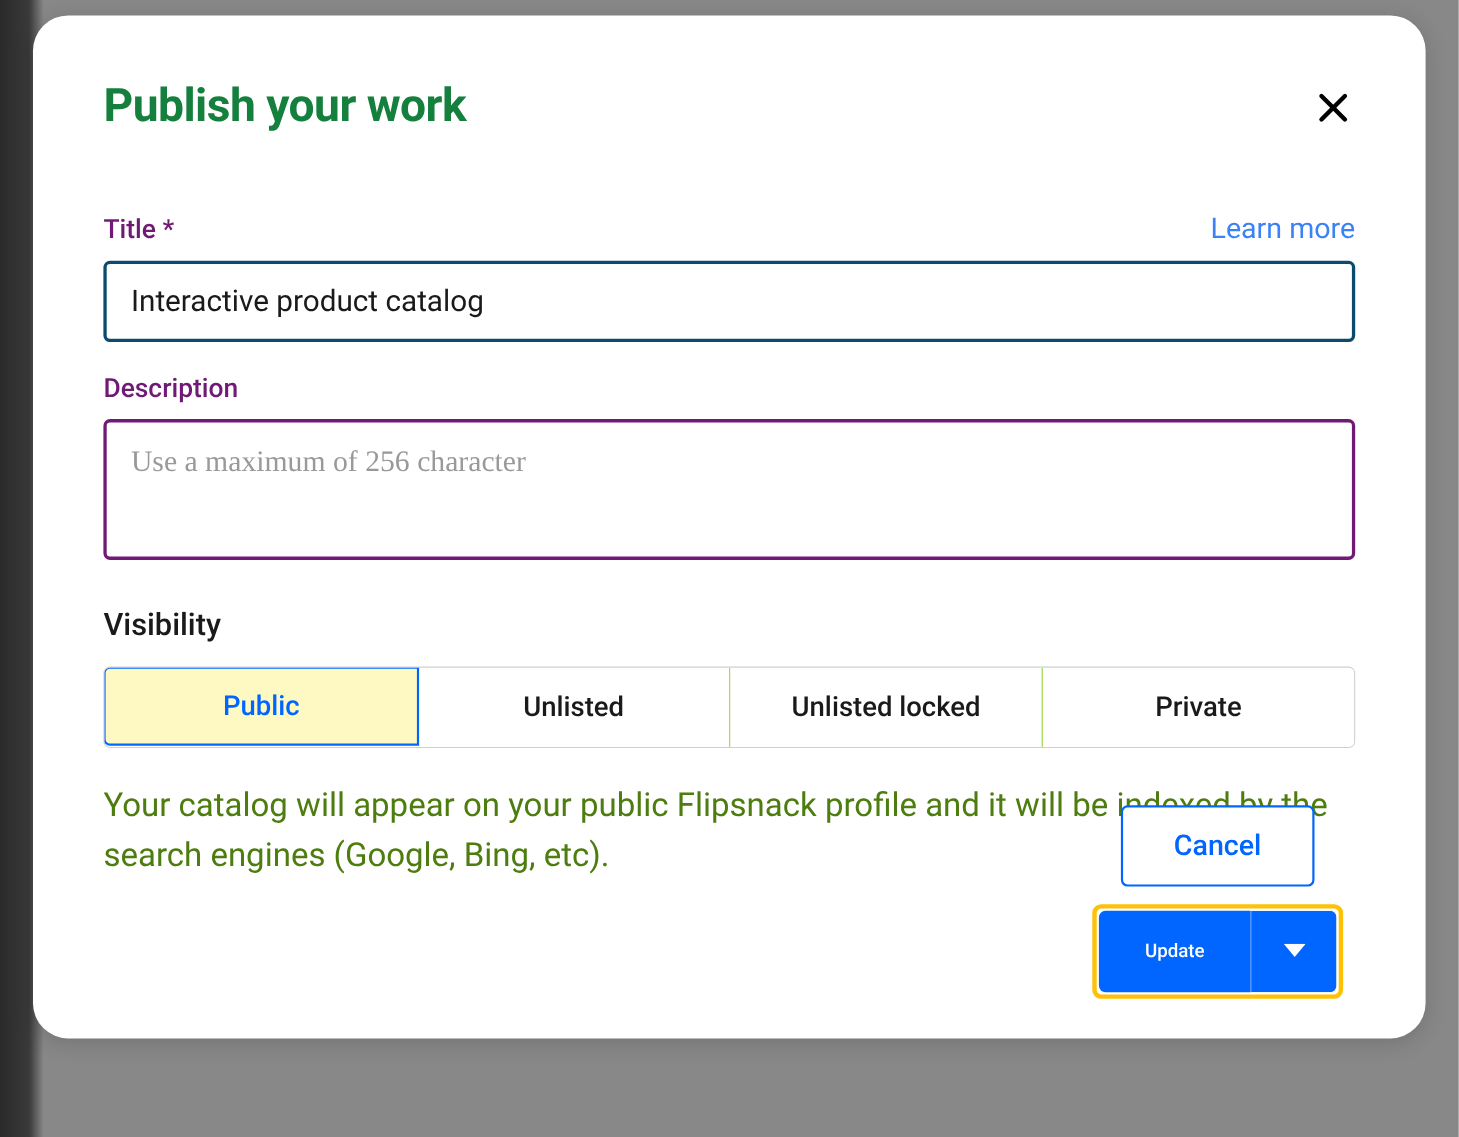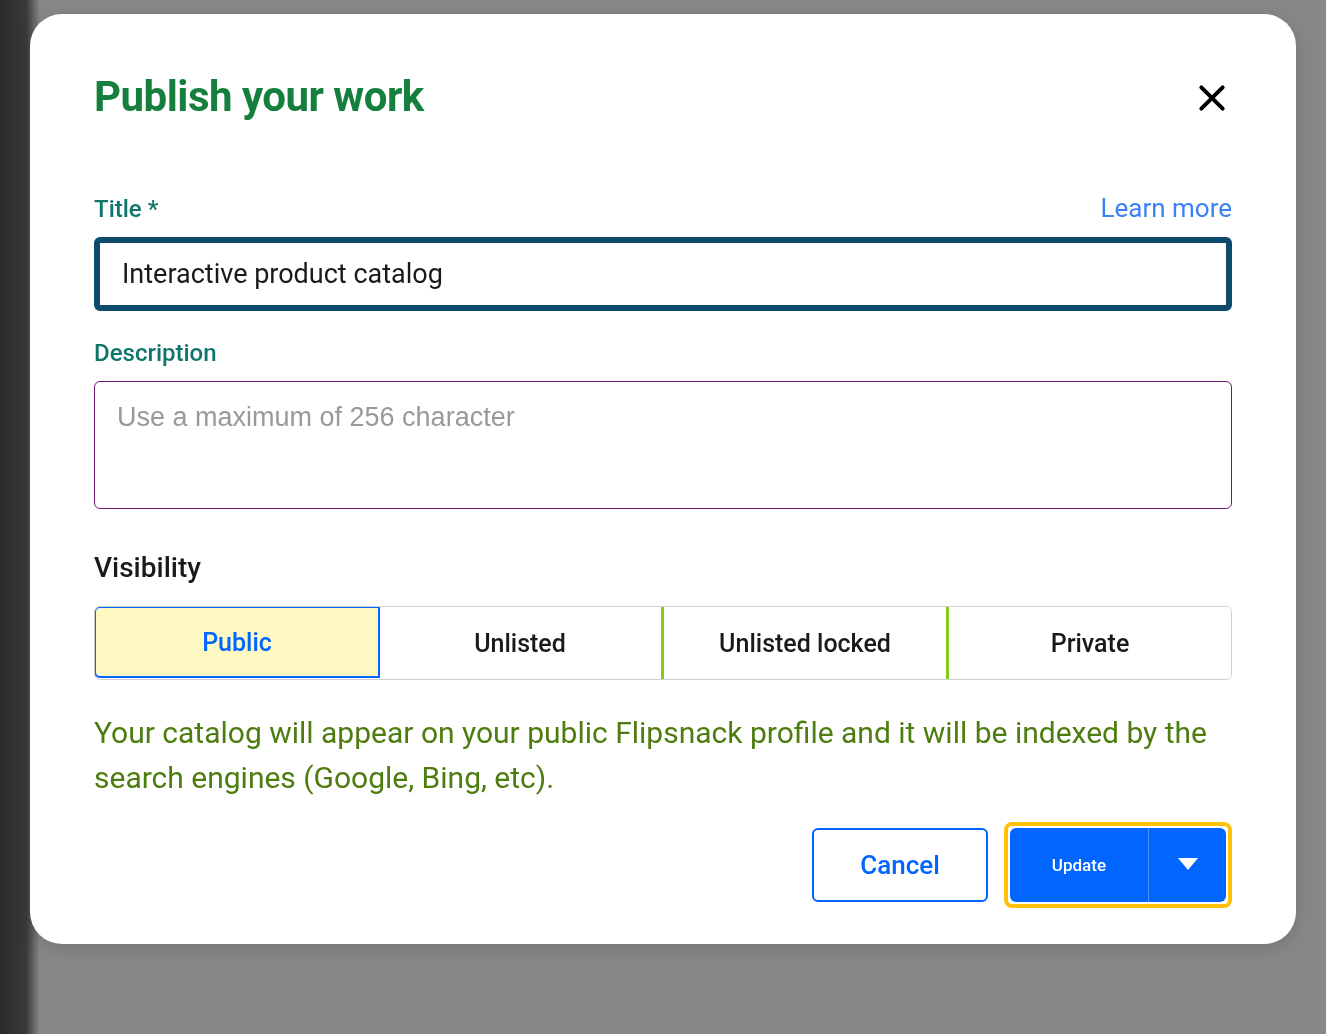--- a/index.html
+++ b/index.html
@@ -69,51 +69,51 @@
     .label-row {
       display: flex;
       justify-content: space-between;
       align-items: baseline;
       margin-bottom: 14px;
     }
     
     .field-label {
       font-size: 24px;
       font-weight: 500;
-      color: #0f766e;
+      color: #701a75;
       text-align: right;
     }
     
     .learn-more {
       font-size: 26px;
       color: #3b82f6;
       text-decoration: none;
       font-weight: 400;
     }
     
     .text-input {
       width: 100%;
       height: 74px;
-      border: 6px solid #0c4a6e;
+      border: 3px solid #0c4a6e;
       border-radius: 6px;
       padding: 0 22px;
       font-size: 27px;
       color: #1a1a1a;
       font-family: inherit;
     }
     
     .textarea-input {
       width: 100%;
       height: 128px;
-      border: 1px solid #701a75;
+      border: 3px solid #701a75;
       border-radius: 6px;
       padding: 20px 22px;
       font-size: 27px;
       color: #1a1a1a;
-      font-family: Liberation Sans, sans-serif;
+      font-family: Liberation Serif, serif;
       resize: none;
     }
     
     .textarea-input::placeholder {
       color: #999;
     }
     
     .visibility-section {
       margin-top: 38px;
     }
@@ -133,21 +133,21 @@
     }
     
     .visibility-tab {
       flex: 1;
       height: 72px;
       display: flex;
       align-items: center;
       justify-content: center;
       background: #fff;
       border: none;
-      border-right: 3px solid #84cc16;
+      border-right: 1px solid #84cc16;
       font-size: 25px;
       font-weight: 500;
       color: #1a1a1a;
       cursor: pointer;
       font-family: inherit;
     }
     
     .visibility-tab:last-child {
       border-right: none;
     }
@@ -165,24 +165,25 @@
     .visibility-description {
       font-size: 30px;
       line-height: 1.5;
       color: #4d7c0f;
       margin-top: 30px;
     }
     
     .modal-footer {
       position: absolute;
       bottom: 36px;
-      right: 64px;
+      right: 75px;
       display: flex;
       gap: 16px;
       align-items: center;
+      flex-direction: column;
     }
     
     .cancel-btn {
       height: 74px;
       padding: 0 46px;
       background: #fff;
       border: 2px solid #0066ff;
       border-radius: 6px;
       font-size: 26px;
       font-weight: 500;

